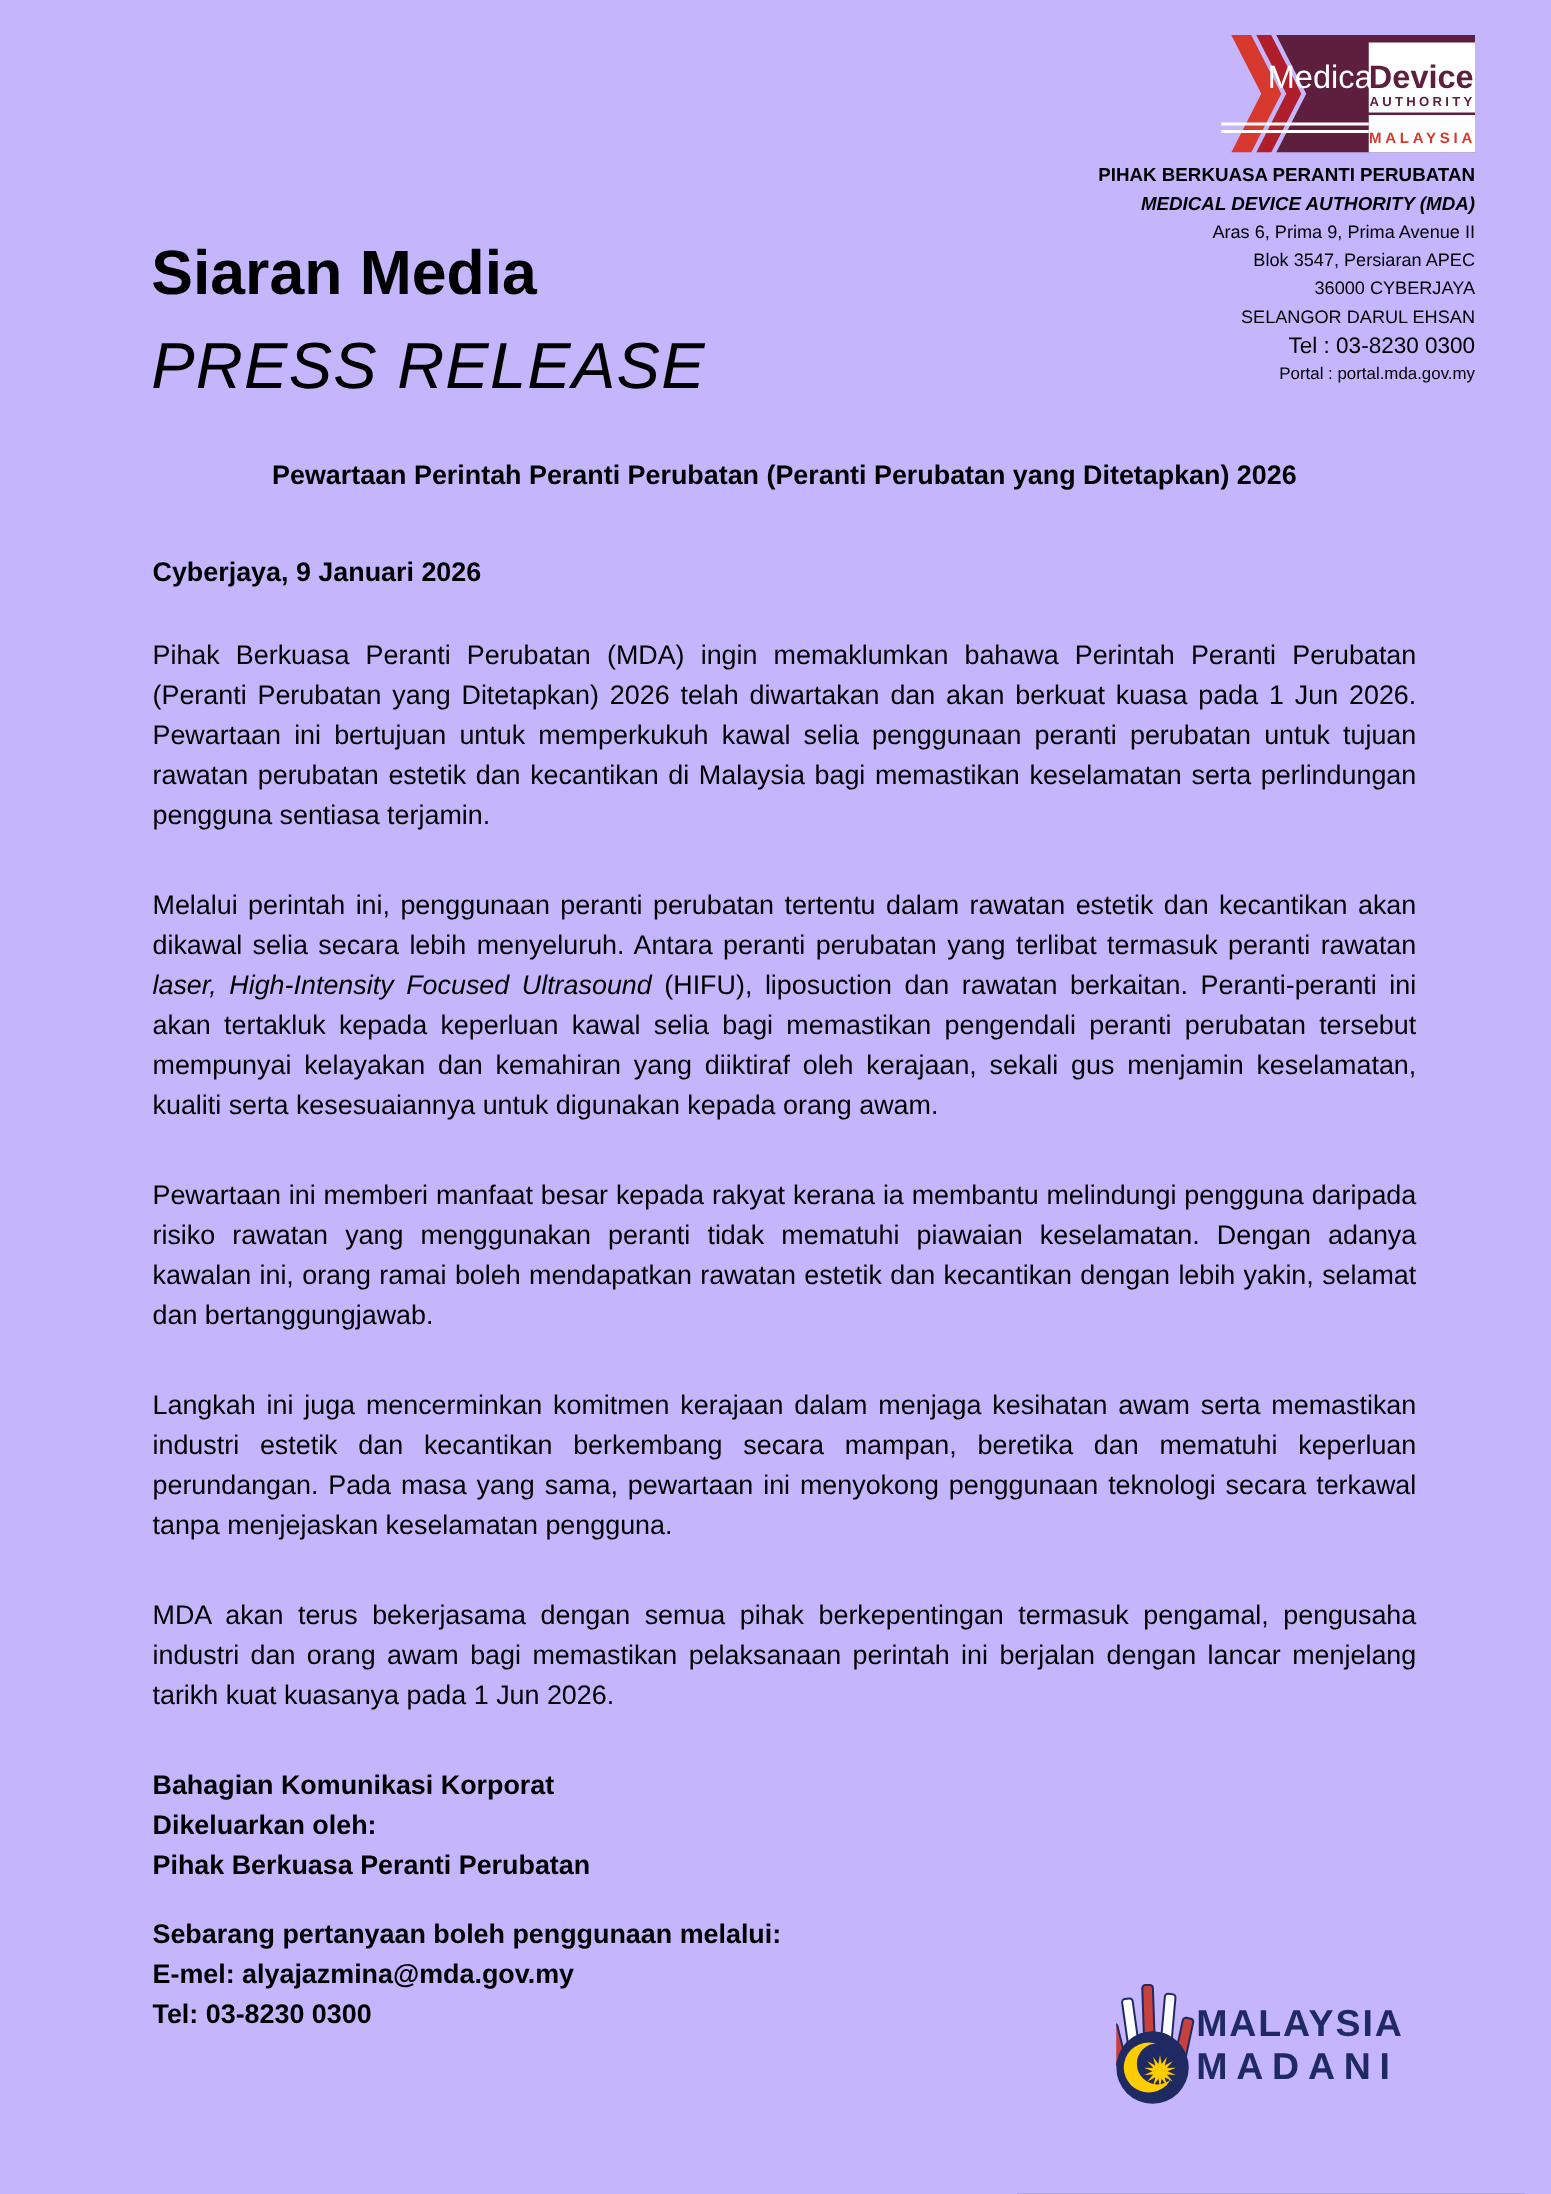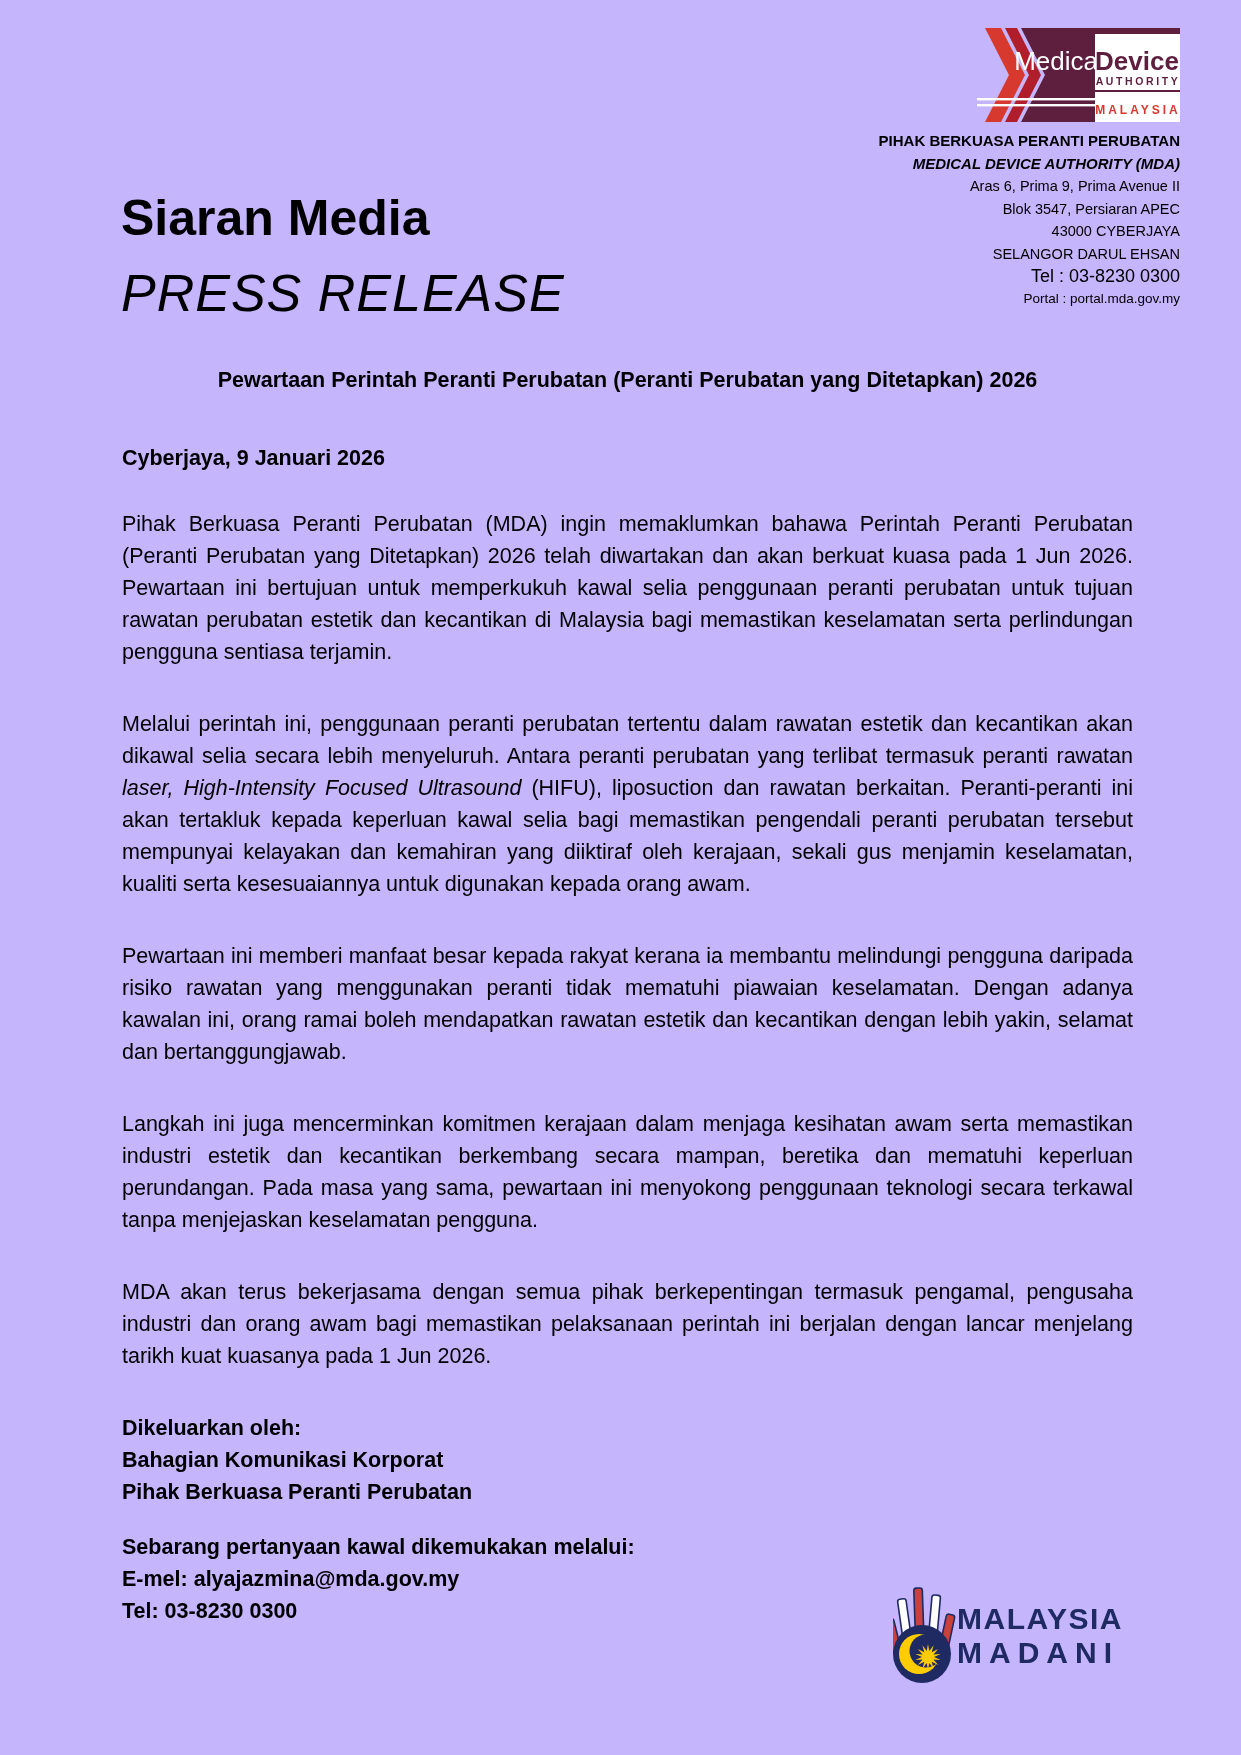--- a/index.html
+++ b/index.html
@@ -61,47 +61,47 @@
     <text x="163" y="57" text-anchor="middle" font-size="10.5" font-weight="bold" letter-spacing="2.6" font-family="Liberation Sans, sans-serif" fill="#5E1E3E">AUTHORITY</text>
     <text x="163" y="86" text-anchor="middle" font-size="12" font-weight="bold" letter-spacing="3" font-family="Liberation Sans, sans-serif" fill="#D8392E">MALAYSIA</text>
   </svg>
 
   <div class="letterhead">
     <div class="lh-org-ms">PIHAK BERKUASA PERANTI PERUBATAN</div>
     <div class="lh-org-en">MEDICAL DEVICE AUTHORITY (MDA)</div>
     <div id="address-lines">
         <div class="lh-addr">Aras 6, Prima 9, Prima Avenue II</div>
         <div class="lh-addr">Blok 3547, Persiaran APEC</div>
-        <div class="lh-addr">43000 CYBERJAYA</div>
+        <div class="lh-addr">36000 CYBERJAYA</div>
         <div class="lh-addr">SELANGOR DARUL EHSAN</div>
       </div>
     <div class="lh-tel">Tel : 03-8230 0300</div>
     <div class="lh-portal">Portal : portal.mda.gov.my</div>
   </div>
 
   <div class="masthead-ms">Siaran Media</div>
   <div class="masthead-en">PRESS RELEASE</div>
 
   <div class="content">
     <p class="headline">Pewartaan Perintah Peranti Perubatan (Peranti Perubatan yang Ditetapkan) 2026</p>
     <p class="dateline">Cyberjaya, 9 Januari 2026</p>
     <div id="press-paragraphs">
         <p class="body-para"><span>Pihak Berkuasa Peranti Perubatan (MDA) ingin memaklumkan bahawa Perintah Peranti Perubatan (Peranti Perubatan yang Ditetapkan) 2026 telah diwartakan dan akan berkuat kuasa pada 1 Jun 2026. Pewartaan ini bertujuan untuk memperkukuh kawal selia penggunaan peranti perubatan untuk tujuan rawatan perubatan estetik dan kecantikan di Malaysia bagi memastikan keselamatan serta perlindungan pengguna sentiasa terjamin.</span></p>
         <p class="body-para"><span>Melalui perintah ini, penggunaan peranti perubatan tertentu dalam rawatan estetik dan kecantikan akan dikawal selia secara lebih menyeluruh. Antara peranti perubatan yang terlibat termasuk peranti rawatan </span><span class="italic">laser, High-Intensity Focused Ultrasound</span><span> (HIFU), liposuction dan rawatan berkaitan. Peranti-peranti ini akan tertakluk kepada keperluan kawal selia bagi memastikan pengendali peranti perubatan tersebut mempunyai kelayakan dan kemahiran yang diiktiraf oleh kerajaan, sekali gus menjamin keselamatan, kualiti serta kesesuaiannya untuk digunakan kepada orang awam.</span></p>
         <p class="body-para"><span>Pewartaan ini memberi manfaat besar kepada rakyat kerana ia membantu melindungi pengguna daripada risiko rawatan yang menggunakan peranti tidak mematuhi piawaian keselamatan. Dengan adanya kawalan ini, orang ramai boleh mendapatkan rawatan estetik dan kecantikan dengan lebih yakin, selamat dan bertanggungjawab.</span></p>
         <p class="body-para"><span>Langkah ini juga mencerminkan komitmen kerajaan dalam menjaga kesihatan awam serta memastikan industri estetik dan kecantikan berkembang secara mampan, beretika dan mematuhi keperluan perundangan. Pada masa yang sama, pewartaan ini menyokong penggunaan teknologi secara terkawal tanpa menjejaskan keselamatan pengguna.</span></p>
         <p class="body-para"><span>MDA akan terus bekerjasama dengan semua pihak berkepentingan termasuk pengamal, pengusaha industri dan orang awam bagi memastikan pelaksanaan perintah ini berjalan dengan lancar menjelang tarikh kuat kuasanya pada 1 Jun 2026.</span></p>
       </div>
     <div class="issued" id="issued-by-block">
+        <div>Bahagian Komunikasi Korporat</div>
         <div>Dikeluarkan oleh:</div>
-        <div>Bahagian Komunikasi Korporat</div>
         <div>Pihak Berkuasa Peranti Perubatan</div>
       </div>
     <div class="contact" id="contact-block">
-        <div>Sebarang pertanyaan kawal dikemukakan melalui:</div>
+        <div>Sebarang pertanyaan boleh penggunaan melalui:</div>
         <div>E-mel: alyajazmina@mda.gov.my</div>
         <div>Tel: 03-8230 0300</div>
       </div>
   </div>
 
   <svg class="madani-logo" viewBox="0 0 252 105" xmlns="http://www.w3.org/2000/svg">
     <g>
       <g transform="rotate(-14 27 70)">
           <rect x="1" y="30" width="8.5" height="34" rx="2.5" stroke="#1F2A63" stroke-width="1.6" fill="#C8413C"></rect>
         </g>

